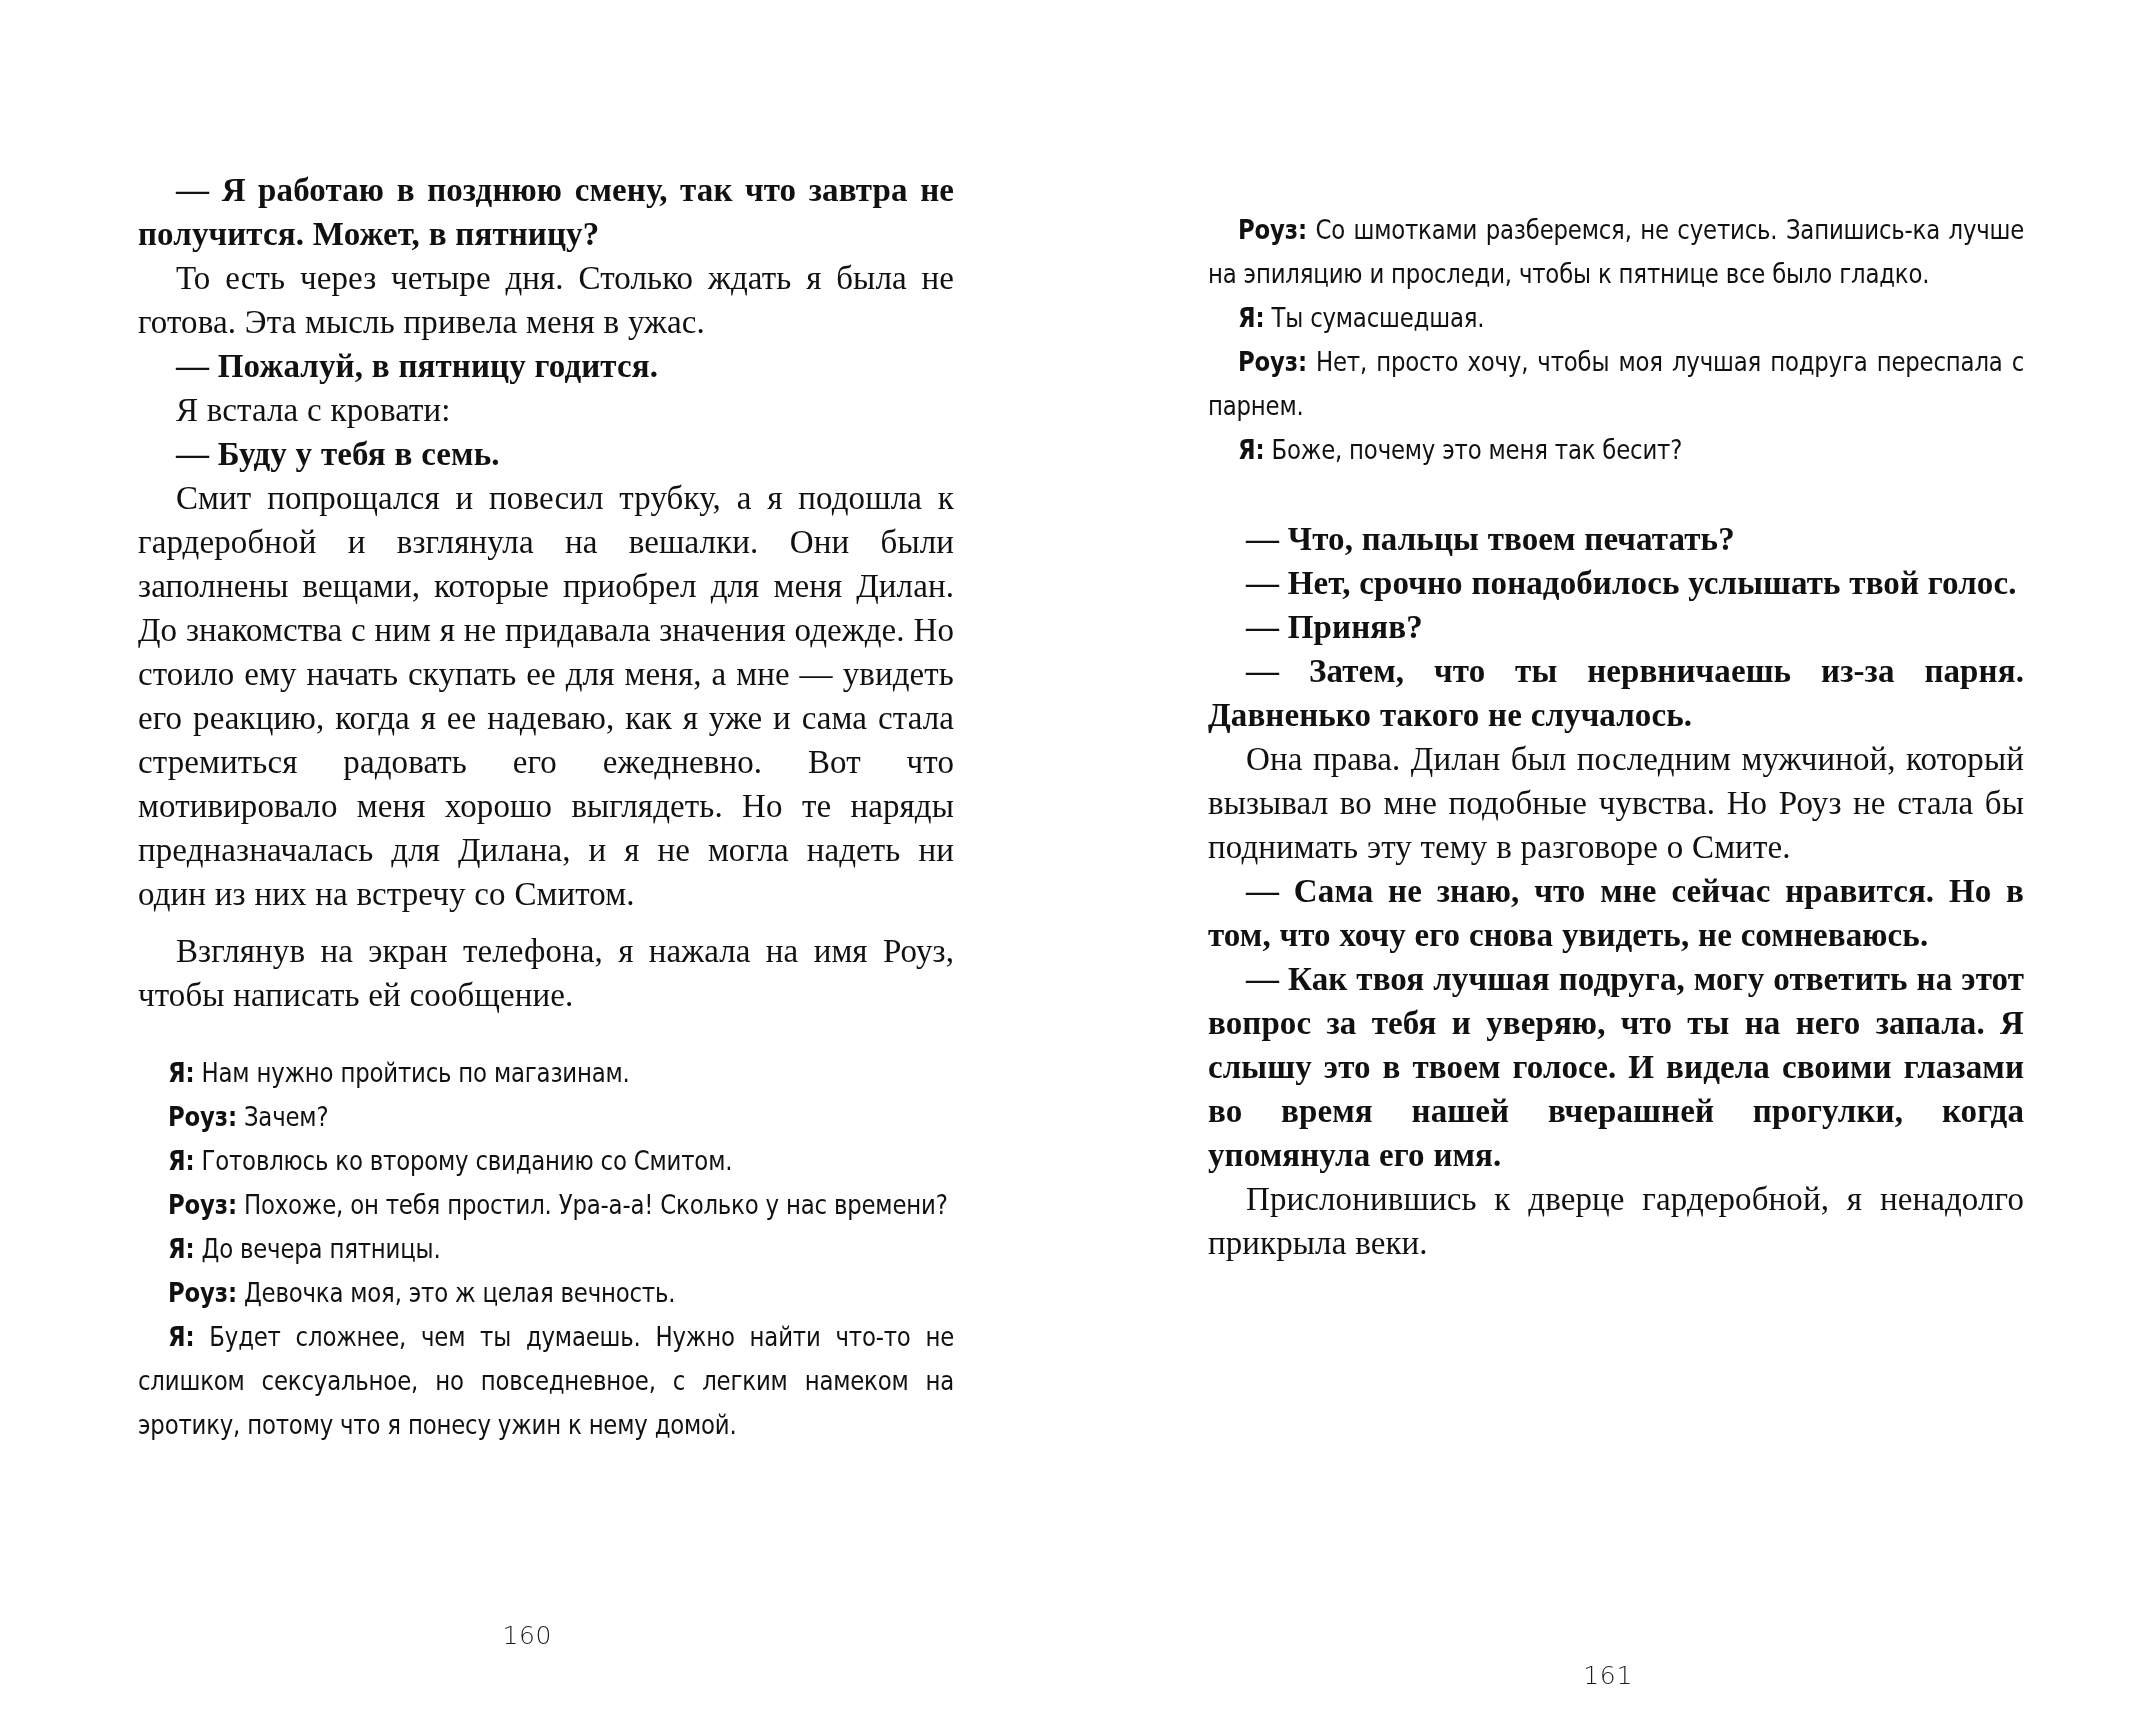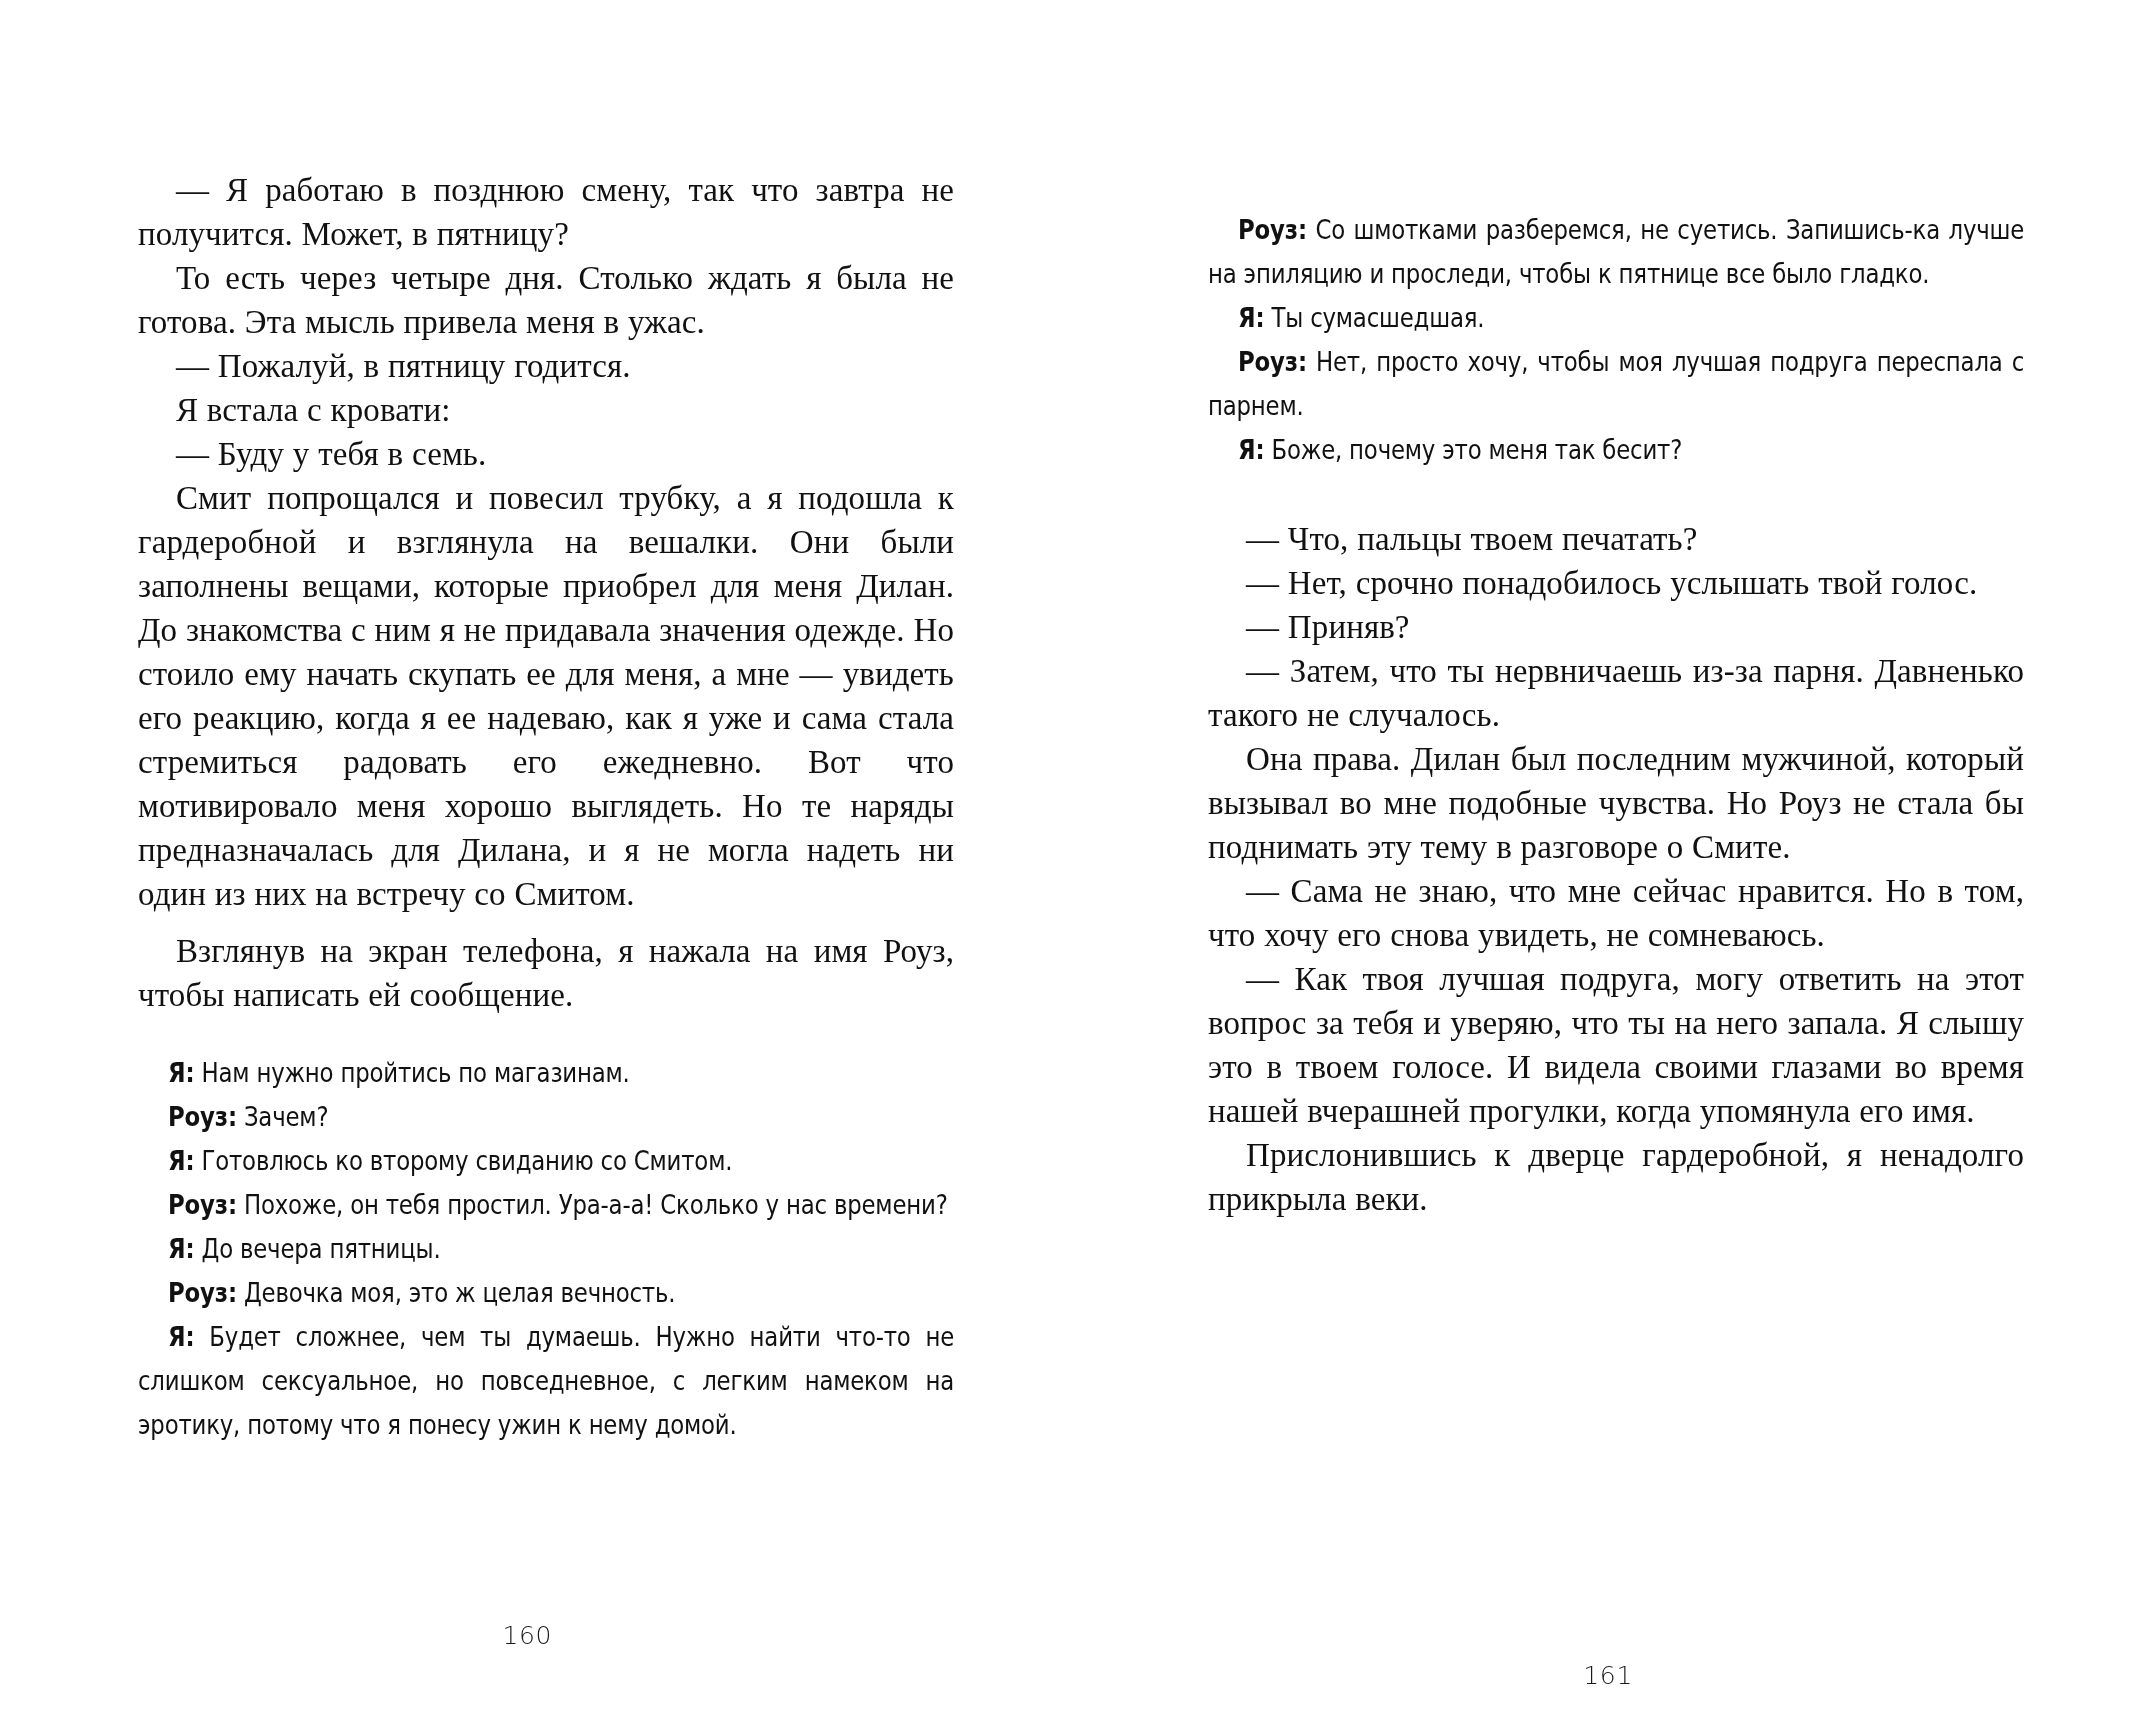--- a/index.html
+++ b/index.html
@@ -43,21 +43,21 @@
     font-size: 33px;
     line-height: 44px;
     text-align: justify;
     text-justify: inter-word;
     margin: 0;
     letter-spacing: 0.1px;
     word-spacing: 0.4px;
     -webkit-font-smoothing: antialiased;
   }
   .narr.indent { text-indent: 38px; }
-  .narr.dash   { text-indent: 38px; }
+  .narr.dash   { text-indent: 38px; font-weight: bold; }
 
   
   .chatblock {
     margin: 0;
   }
   .chat {
     font-family: "DejaVu Sans", "Liberation Sans", sans-serif;
     font-size: 27px;
     line-height: 44px;
     text-align: justify;

